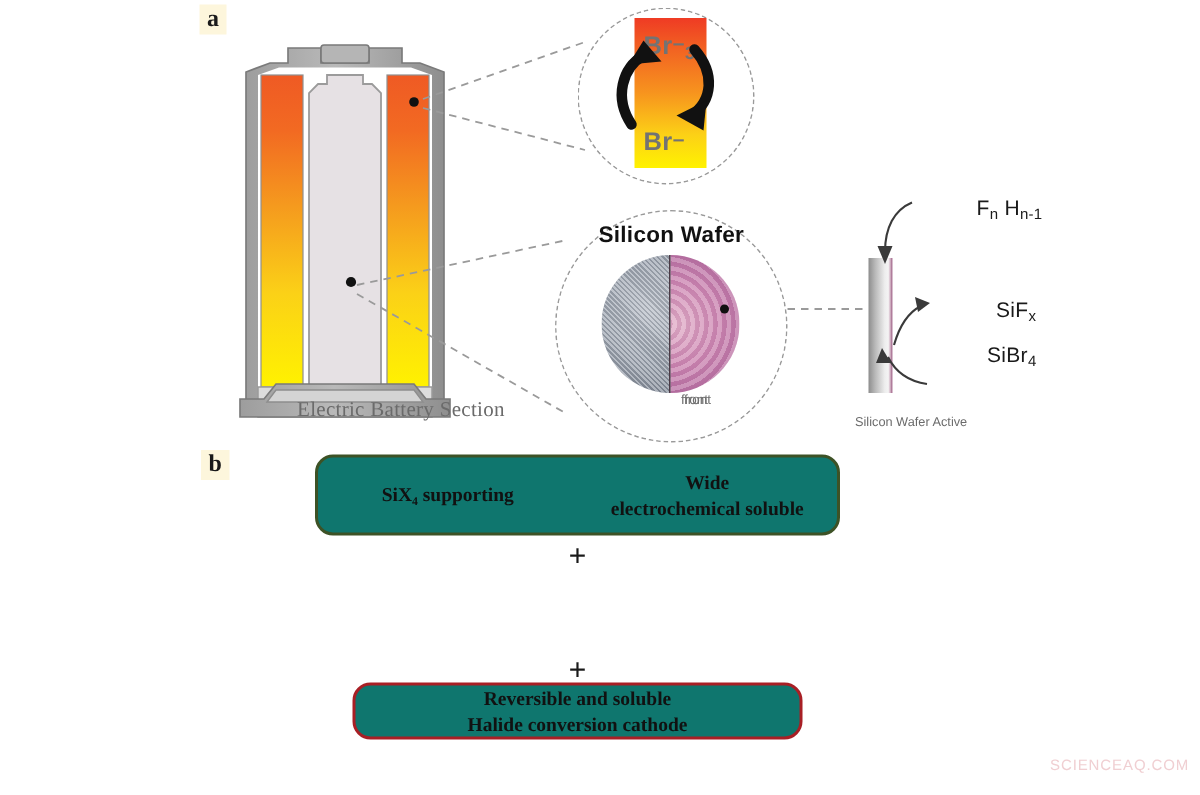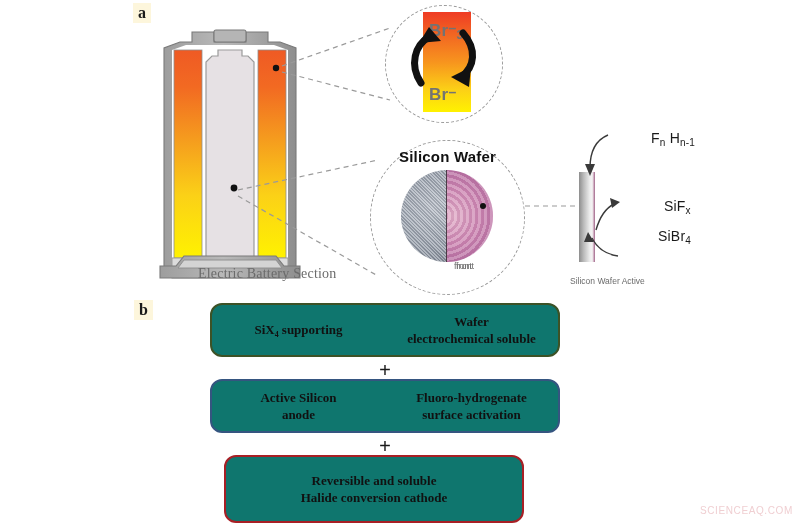--- a/index.html
+++ b/index.html
@@ -116,21 +116,21 @@
   
   .concept-box{
     position:absolute;
     box-sizing:border-box;
     border-radius:12px;
     background:#0f766e;
     display:flex;align-items:center;
   }
   #box-electrolyte{left:210px;top:303px;width:350px;height:54px;border:2.2px solid #3d5226;}
   #box-anode{left:210px;top:379px;width:350px;height:54px;border:2.2px solid #355580;}
-  #box-cathode{left:224px;top:455px;width:300px;height:68px;border:2.2px solid #a81f25;}
+  #box-cathode{left:235px;top:455px;width:300px;height:38px;border:2.2px solid #a81f25;}
   .box-col{
     flex:1;text-align:center;
     font-family:"Liberation Serif", serif;
     font-weight:bold;font-size:13px;color:#111;
     line-height:1.32;
   }
   .plus-sign{
     position:absolute;left:0;width:800px;text-align:center;
     font-family:"Liberation Serif", serif;
     font-size:21px;font-weight:bold;color:#1a1a1a;
@@ -262,37 +262,27 @@
 
   <div id="wafer-section-caption">Silicon Wafer Active</div>
 
   <div class="panel-letter" id="panel-b-letter">b</div>
 
   <div class="concept-box" id="box-electrolyte">
     <div class="box-col">
       <div>SiX₄ supporting</div>
     </div>
     <div class="box-col">
-      <div>Wafer</div>
+      <div>Wide</div>
       <div>electrochemical soluble</div>
     </div>
   </div>
 
   <div class="plus-sign" id="plus-1">+</div>
 
-  <div class="concept-box" id="box-anode">
-    <div class="box-col">
-      <div>Active Silicon</div>
-      <div>anode</div>
-    </div>
-    <div class="box-col">
-      <div>Fluoro-hydrogenate</div>
-      <div>surface activation</div>
-    </div>
-  </div>
 
   <div class="plus-sign" id="plus-2">+</div>
 
   <div class="concept-box" id="box-cathode">
     <div class="box-col">
       <div>Reversible and soluble</div>
       <div>Halide conversion cathode</div>
     </div>
   </div>
 

